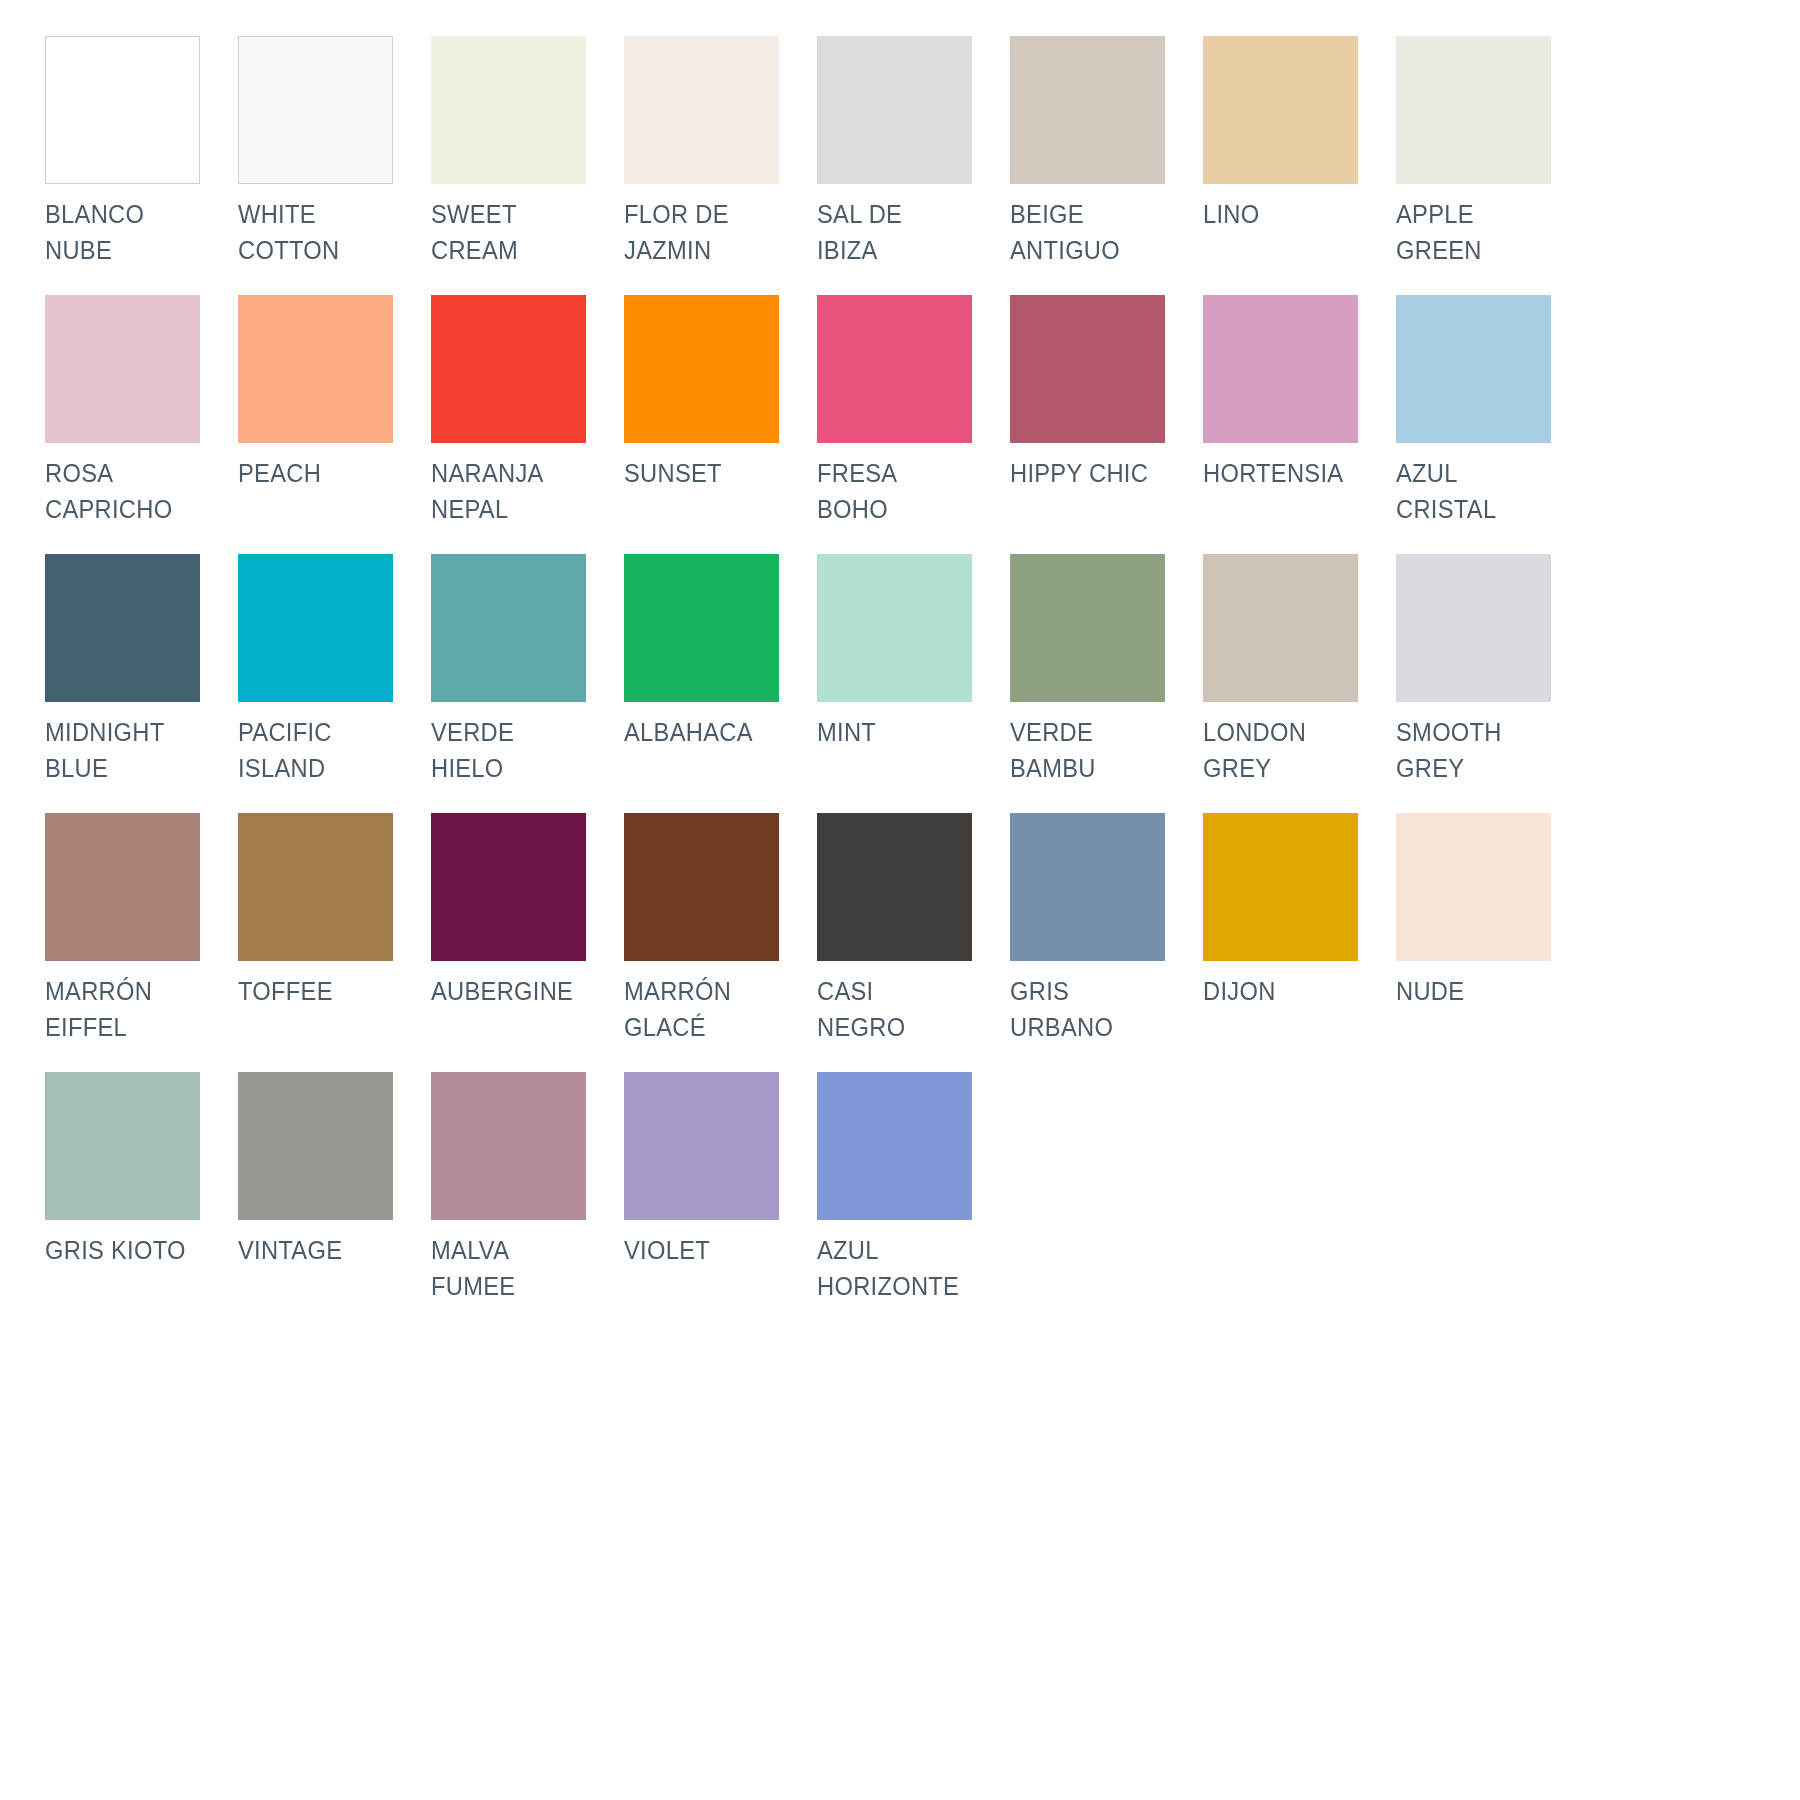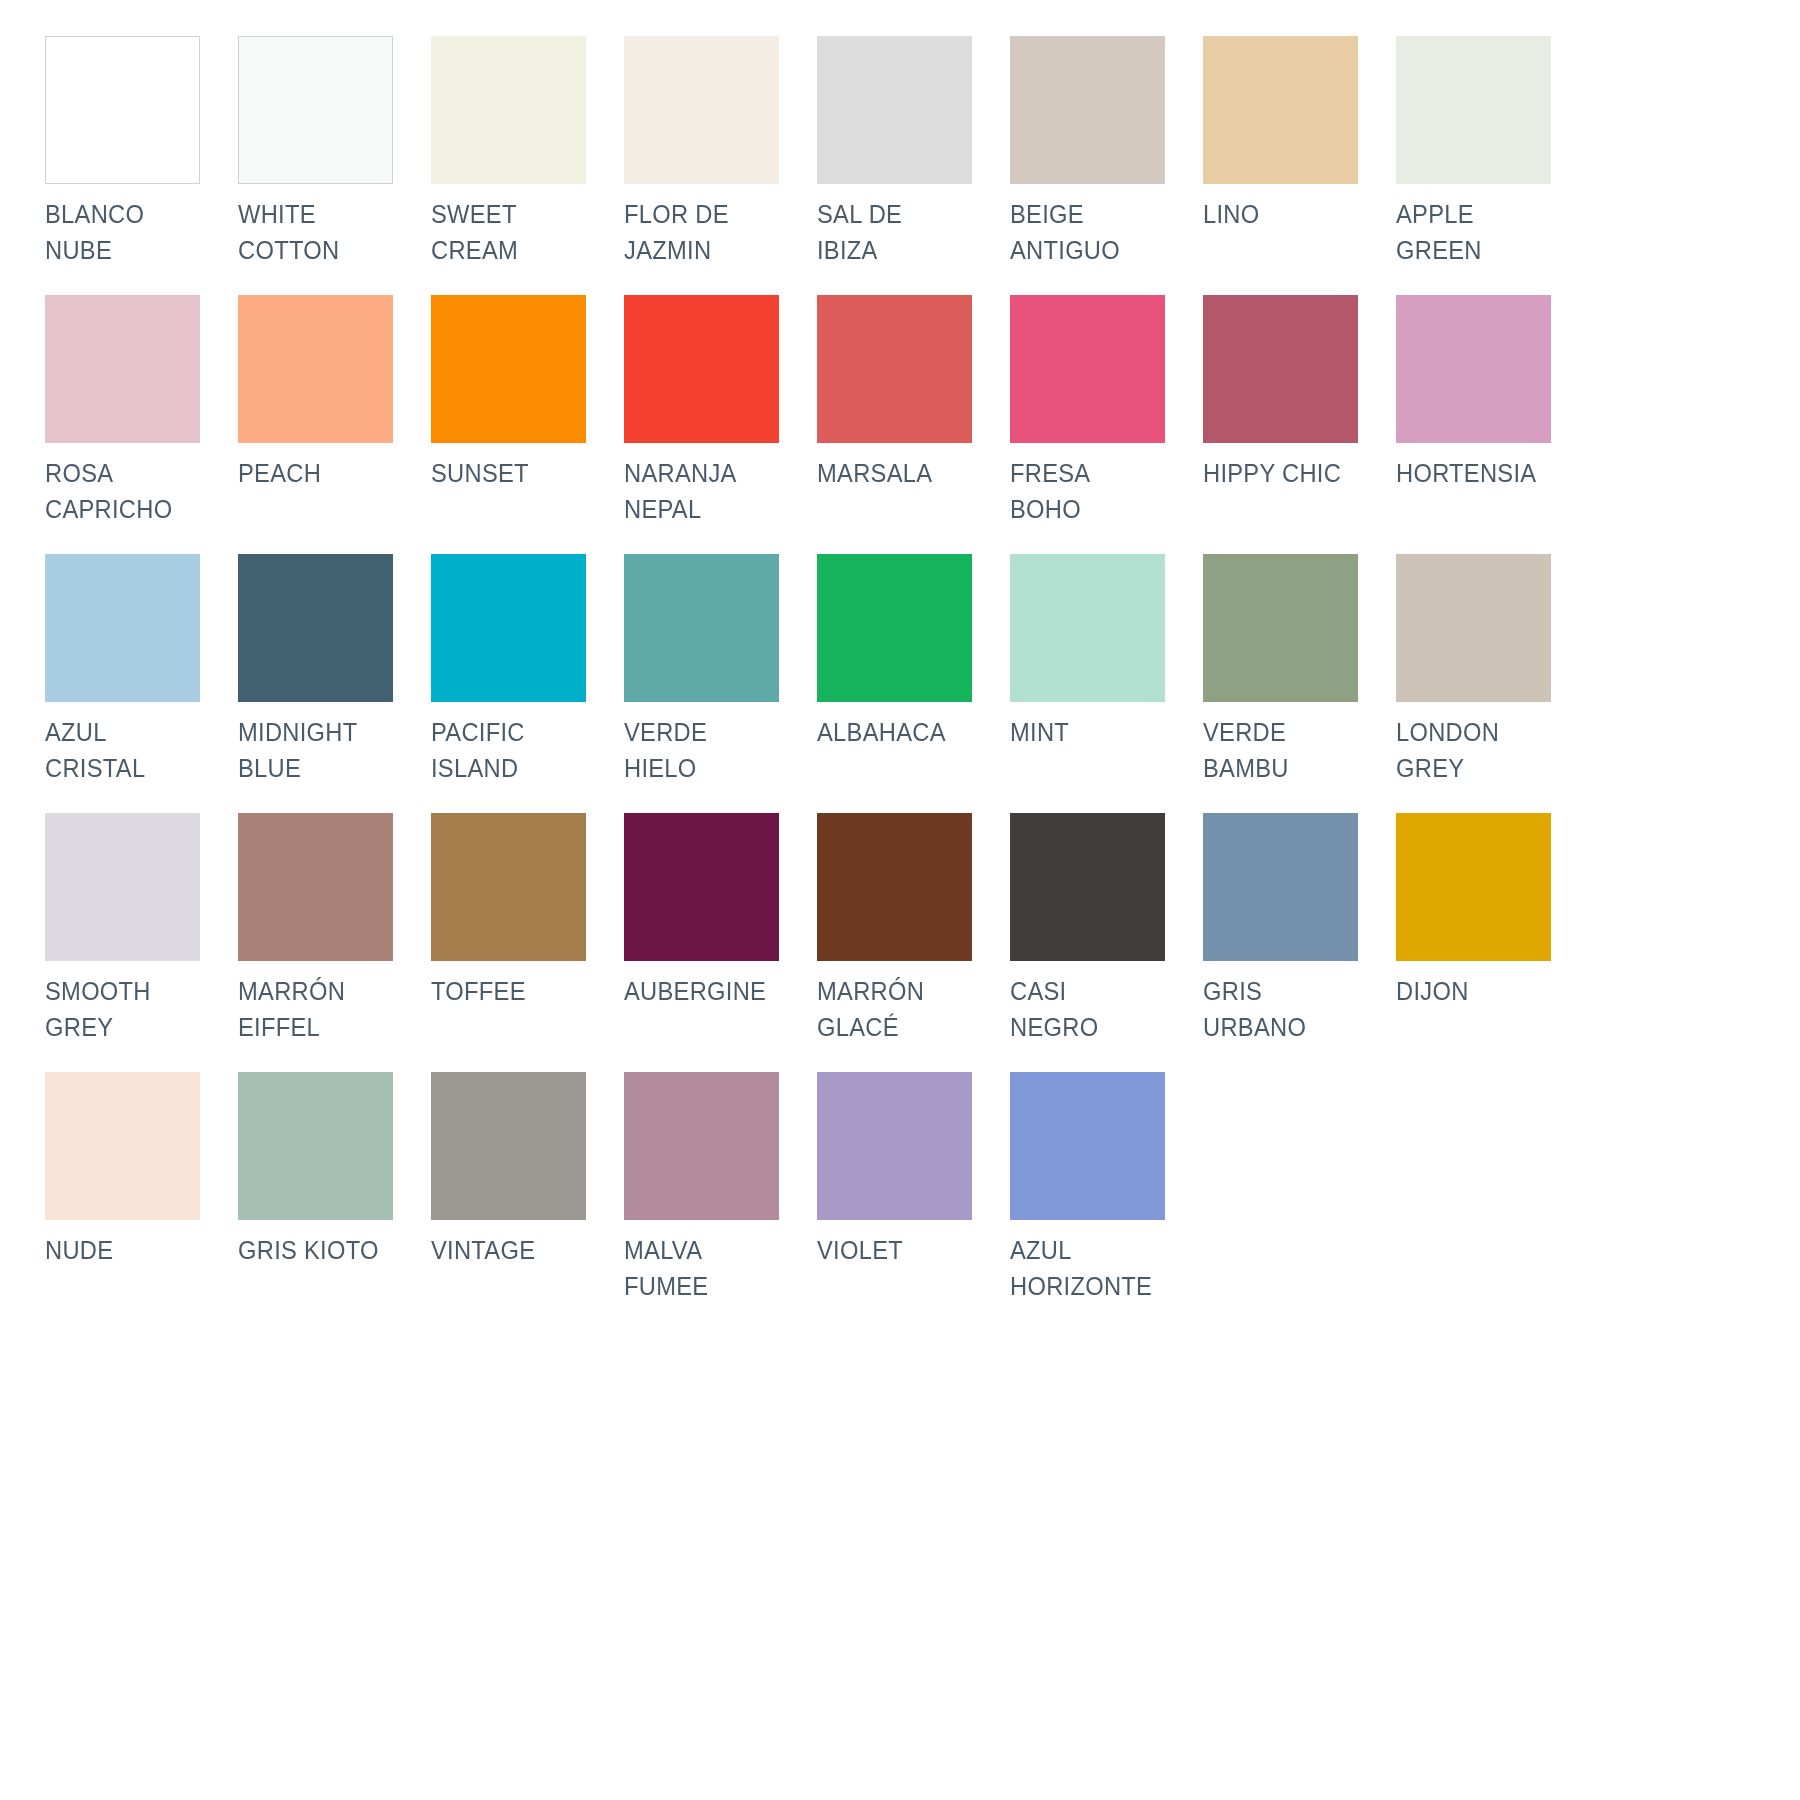--- a/index.html
+++ b/index.html
@@ -114,31 +114,27 @@
       <div class="swatch-cell">
         <div class="swatch-chip" style="background-color: rgb(229, 195, 204);"></div>
         <div class="swatch-label">ROSA
 CAPRICHO</div>
       </div>
       <div class="swatch-cell">
         <div class="swatch-chip" style="background-color: rgb(252, 171, 130);"></div>
         <div class="swatch-label">PEACH</div>
       </div>
       <div class="swatch-cell">
-        <div class="swatch-chip" style="background-color: rgb(251, 140, 0);"></div>
-        <div class="swatch-label">SUNSET</div>
-      </div>
-      <div class="swatch-cell">
         <div class="swatch-chip" style="background-color: rgb(244, 64, 47);"></div>
         <div class="swatch-label">NARANJA
 NEPAL</div>
       </div>
       <div class="swatch-cell">
-        <div class="swatch-chip" style="background-color: rgb(219, 92, 88);"></div>
-        <div class="swatch-label">MARSALA</div>
+        <div class="swatch-chip" style="background-color: rgb(251, 140, 0);"></div>
+        <div class="swatch-label">SUNSET</div>
       </div>
       <div class="swatch-cell">
         <div class="swatch-chip" style="background-color: rgb(232, 82, 124);"></div>
         <div class="swatch-label">FRESA
 BOHO</div>
       </div>
       <div class="swatch-cell">
         <div class="swatch-chip" style="background-color: rgb(180, 87, 106);"></div>
         <div class="swatch-label">HIPPY CHIC</div>
       </div>

